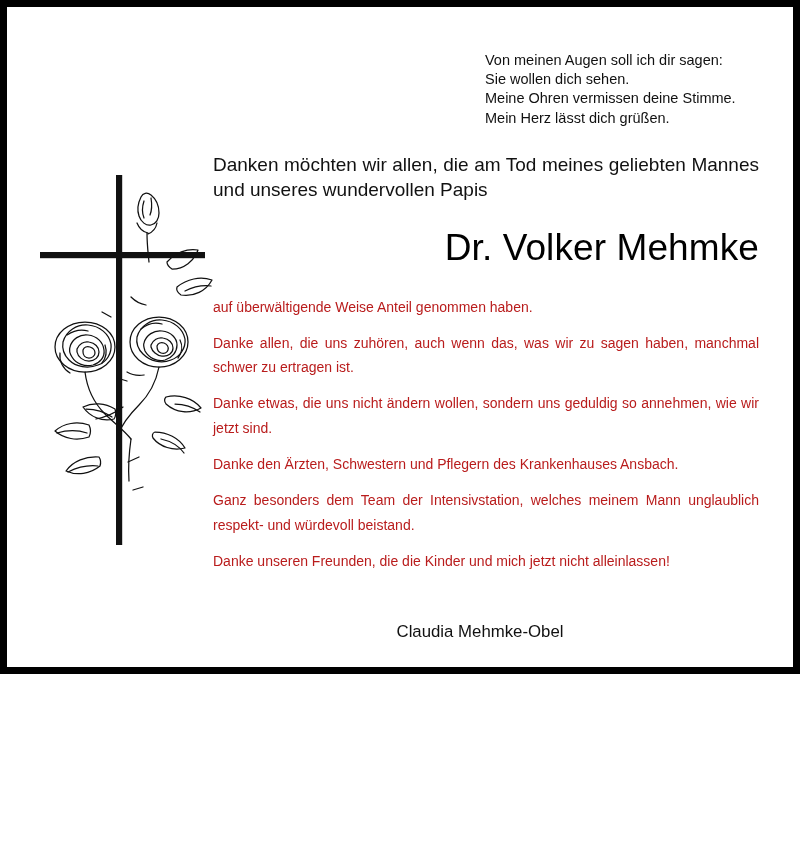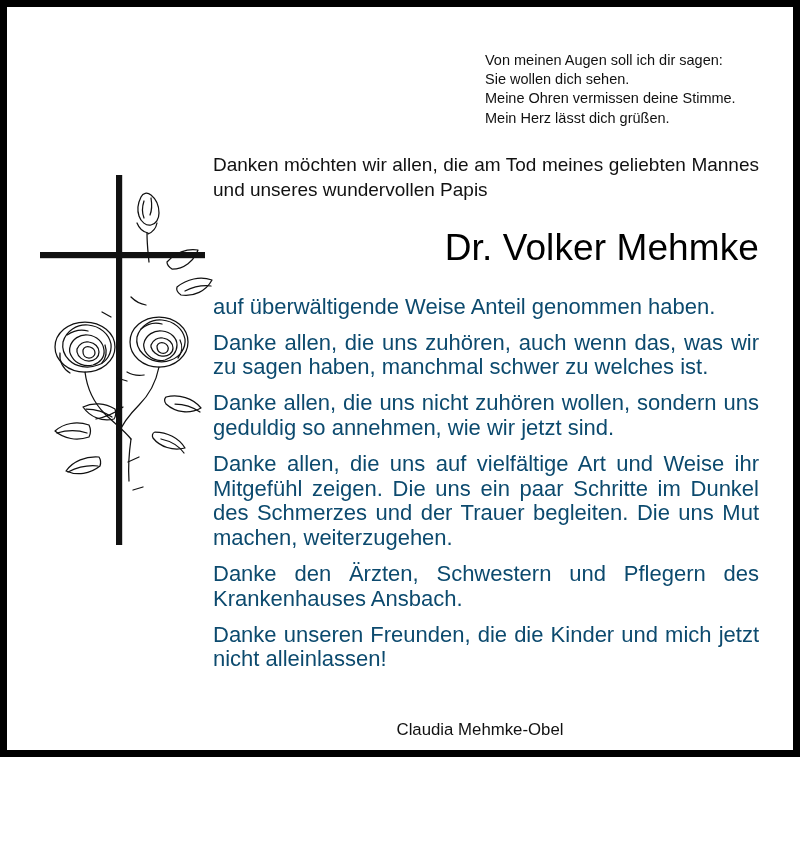--- a/index.html
+++ b/index.html
@@ -9,21 +9,21 @@
     background: #ffffff;
   }
   body {
     font-family: "Liberation Sans", sans-serif;
     -webkit-font-smoothing: antialiased;
   }
 
   .notice {
     position: relative;
     width: 800px;
-    height: 757px;
+    height: 674px;
     box-sizing: border-box;
     background: #000000;
     padding: 7px;
     overflow: hidden;
   }
 
   .page {
     position: relative;
     width: 100%;
     height: 100%;
@@ -84,23 +84,23 @@
     text-align: right;
     margin: 26px 0 0 0;
     letter-spacing: 0.1px;
   }
 
   .body-block {
     margin-top: 26px;
   }
 
   .body-par {
-    font-size: 22px;
+    font-size: 14px;
     line-height: 24.6px;
-    color: #0c4a6e;
+    color: #b91c1c;
     text-align: justify;
     text-justify: inter-word;
     margin: 0 0 11.5px 0;
   }
   .body-par:last-child {
     margin-bottom: 0;
   }
   .body-par.flush {
     text-align: left;
   }
@@ -181,24 +181,24 @@
     </div>
 
     <div class="content">
 
       <p class="intro">Danken möchten wir allen, die am Tod meines geliebten Mannes und unseres wundervollen Papis</p>
 
       <h1 class="deceased-name">Dr. Volker Mehmke</h1>
 
       <div class="body-block">
         <p class="body-par flush">auf überwältigende Weise Anteil genommen haben.</p>
-        <p class="body-par">Danke allen, die uns zuhören, auch wenn das, was wir zu sagen haben, manchmal schwer zu welches ist.</p>
-        <p class="body-par">Danke allen, die uns nicht zuhören wollen, sondern uns geduldig so annehmen, wie wir jetzt sind.</p>
-        <p class="body-par">Danke allen, die uns auf vielfältige Art und Weise ihr Mitgefühl zeigen. Die uns ein paar Schritte im Dunkel des Schmerzes und der Trauer begleiten. Die uns Mut machen, weiterzugehen.</p>
+        <p class="body-par">Danke allen, die uns zuhören, auch wenn das, was wir zu sagen haben, manchmal schwer zu ertragen ist.</p>
+        <p class="body-par">Danke etwas, die uns nicht ändern wollen, sondern uns geduldig so annehmen, wie wir jetzt sind.</p>
         <p class="body-par">Danke den Ärzten, Schwestern und Pflegern des Krankenhauses Ansbach.</p>
+        <p class="body-par">Ganz besonders dem Team der Intensivstation, welches meinem Mann unglaublich respekt- und würdevoll beistand.</p>
         <p class="body-par">Danke unseren Freunden, die die Kinder und mich jetzt nicht alleinlassen!</p>
       </div>
 
       <div class="signature">Claudia Mehmke-Obel</div>
     </div>
 
   </div>
 </div>
 
 </body></html>

